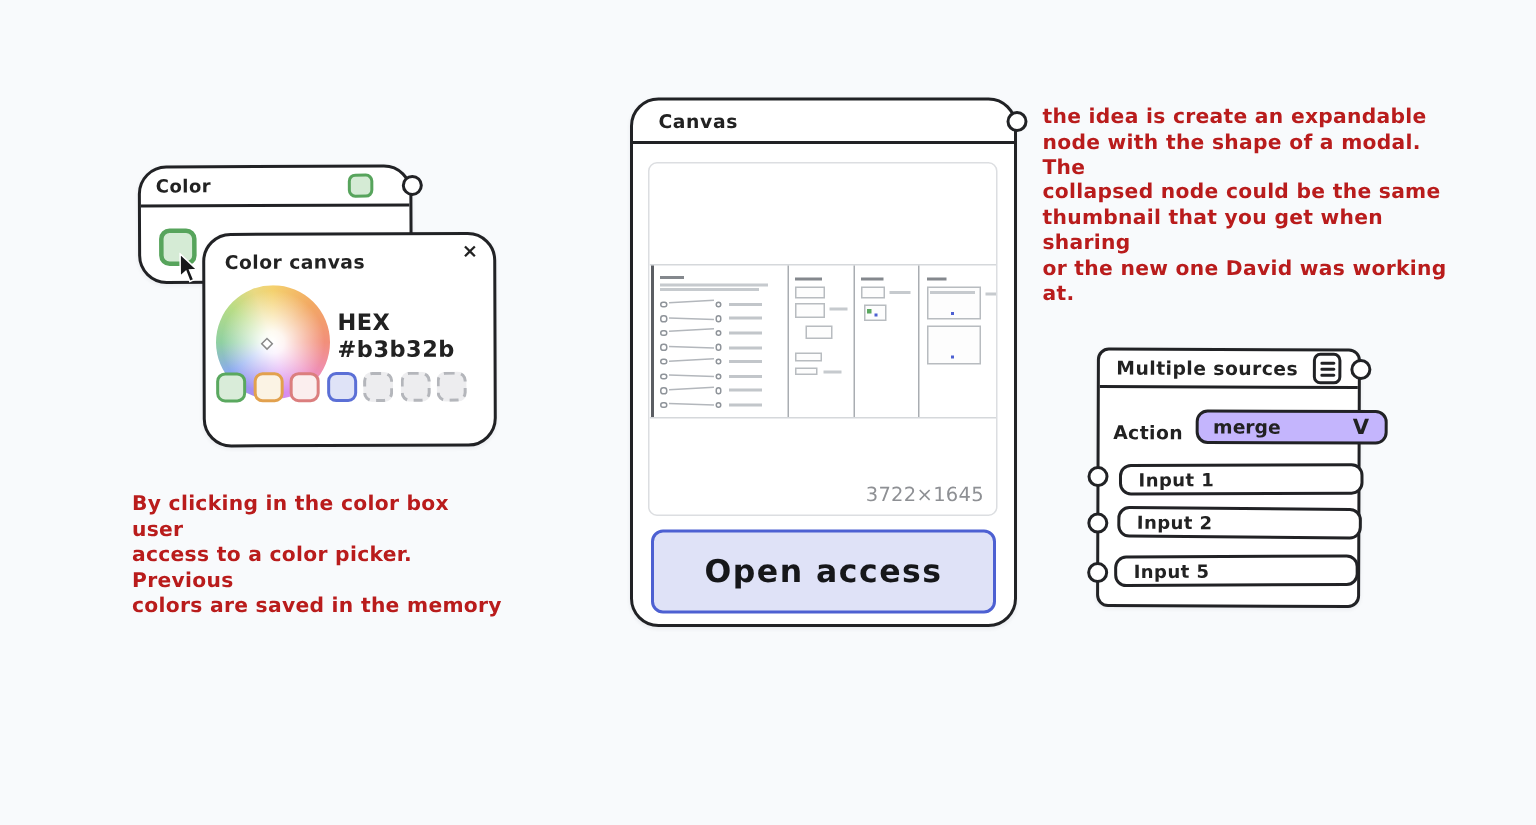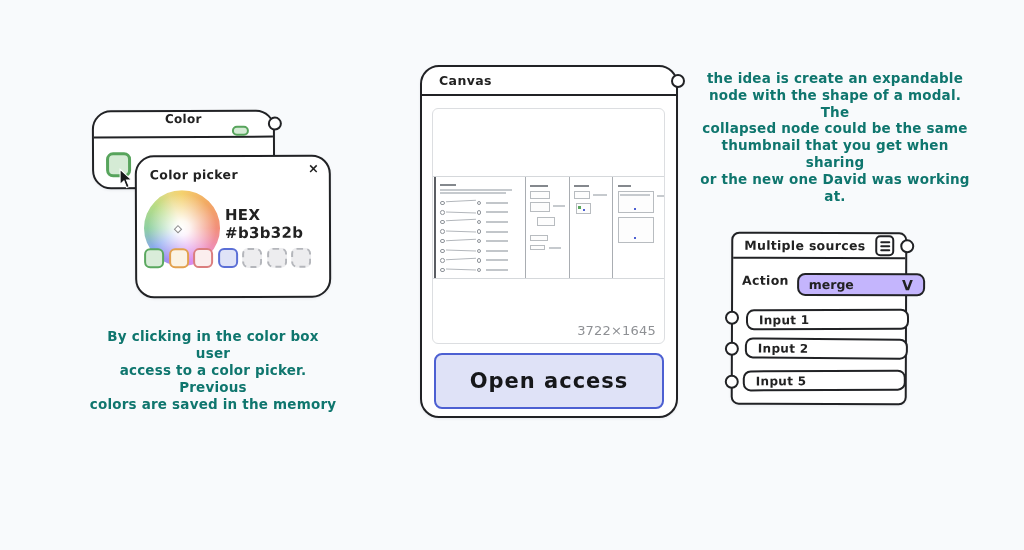--- a/index.html
+++ b/index.html
@@ -10,21 +10,21 @@
   
   .win { position:absolute; background:#fff; border:2.5px solid #212225; border-radius:19px;
          box-shadow:0 1px 3px rgba(30,35,60,.07); }
   .win-titlebar { position:relative; display:flex; align-items:center;
                   border-bottom:2.5px solid #212225; font-weight:bold; }
   .port { position:absolute; width:14px; height:14px; background:#fff;
           border:2.5px solid #212225; border-radius:50%; z-index:5; }
 
   
   .color-win { left:92px; top:110px; width:183px; height:79px; transform:rotate(-0.25deg); }
-  .color-win .win-titlebar { height:26px; padding:0 10px; font-size:12px; letter-spacing:.3px;flex-direction:column; }
+  .color-win .win-titlebar { height:26px; padding:0 10px; font-size:12px; letter-spacing:.3px; }
   .mini-swatch { width:17px; height:16px; margin-left:auto; margin-right:14px; border-radius:5px;
                  background:#d5ebd5; border:2px solid #57a45c; }
   .color-win .port { right:-9px; top:5px; }
   .big-green-swatch { position:absolute; left:12px; top:40px; width:25px; height:25px;
                       border-radius:7px; background:#d5ebd5; border:3px solid #57a45c; }
   .cursor-arrow { position:absolute; left:24px; top:56px; width:15px; height:21px; z-index:30; }
 
   
   .picker { left:135px; top:155px; width:196px; height:143px; z-index:20; transform:rotate(-0.2deg); }
   .picker-title { position:absolute; left:13px; top:10px; font-weight:bold; font-size:12.5px; letter-spacing:.3px; }
@@ -41,21 +41,21 @@
   .hex-block { position:absolute; left:88px; top:49px; font-weight:bold; font-size:15px; line-height:18px; letter-spacing:.3px; }
   .swatch-row { position:absolute; left:7px; top:91px; display:flex; gap:4.5px; }
   .swatch { width:20px; height:20px; border-radius:6px; }
   .sw-green  { background:#d9ecd9; border:2.5px solid #5aa85f; }
   .sw-orange { background:#fbf3e4; border:2.5px solid #e2a14e; }
   .sw-red    { background:#fbeeee; border:2.5px solid #db7e7e; }
   .sw-blue   { background:#dfe3f7; border:2.5px solid #5b6fd6; }
   .sw-empty  { background:#ededef; border:2px dashed #b4b6bb; }
 
   
-  .caption { position:absolute; font-weight:bold; white-space:pre-line; color:#0f766e; letter-spacing:.2px;text-align:center; }
+  .caption { position:absolute; font-weight:bold; white-space:pre-line; color:#b91c1c; letter-spacing:.2px; }
   .caption-left  { left:88px;  top:328px; width:250px; font-size:13.5px; line-height:17px; }
   .caption-right { left:695px; top:70px;  width:280px; font-size:13.5px; line-height:16.8px; }
 
   
   .canvas-win { left:420px; top:65px; width:258px; height:353px; }
   .canvas-win .win-titlebar { height:29px; padding:0 17px; font-size:12.5px; letter-spacing:.4px; }
   .canvas-win .port { right:-9px; top:7px; }
   .thumb { position:absolute; left:10px; top:41px; width:233px; height:236px; background:#fff;
            border:1.5px solid #dcdee1; border-radius:6px; overflow:hidden; }
   .thumb-dims { position:absolute; right:8px; bottom:5px; font-size:13px; color:#8e9094; font-weight:normal; letter-spacing:.2px; }
@@ -80,21 +80,21 @@
   .tinybox { position:absolute; border:1px solid #b8bcc0; background:#fdfdfd; }
   .dot { position:absolute; width:3px; height:3px; }
 
   
   .multi { left:731px; top:232px; width:176px; height:173px; border-radius:8px; transform:rotate(0.2deg); }
   .multi .win-titlebar { height:25px; padding:0 11px; font-size:12.5px; letter-spacing:.3px; }
   .menu-btn { margin-left:auto; width:19px; height:21px; border:2.3px solid #212225; border-radius:5px;
               display:flex; flex-direction:column; justify-content:center; gap:2px; padding:0 2.5px; background:#fff; }
   .menu-btn i { display:block; height:2px; background:#212225; border-radius:1px; }
   .multi .port-out { right:-9px; top:5px; }
-  .action-row { position:absolute; left:9px; top:39px; display:flex; align-items:flex-start; }
+  .action-row { position:absolute; left:9px; top:39px; display:flex; align-items:flex-end; }
   .action-label { font-weight:bold; font-size:12.5px; letter-spacing:.3px; }
   .dropdown { margin-left:8px; width:128px; height:23px; border:2.3px solid #212225; border-radius:8px;
               background:#c4b5fd; display:flex; align-items:center; padding:0 10px; font-weight:bold; font-size:12.5px; }
   .dropdown .chev { margin-left:auto; font-size:14px; font-weight:bold; }
   .input-box { position:absolute; width:163px; height:21px; border:2.3px solid #212225; border-radius:8px;
                background:#fff; display:flex; align-items:center; padding:0 11px;
                font-weight:bold; font-size:12px; letter-spacing:.3px; }
   .in1 { left:13px; top:75px;  transform:rotate(-0.4deg); }
   .in2 { left:12px; top:104px; transform:rotate(0.3deg); }
   .in3 { left:10px; top:136px; transform:rotate(-0.5deg); }
@@ -113,21 +113,21 @@
       <span class="mini-swatch"></span>
       <span class="port"></span>
     </div>
     <div class="big-green-swatch"></div>
     <svg class="cursor-arrow" viewBox="0 0 15 21">
       <path d="M2 1 L2 16 L5.8 12.6 L8.4 19.4 L11 18.3 L8.3 11.7 L13.2 11.5 Z" fill="#17181a" stroke="#fff" stroke-width="1"></path>
     </svg>
   </div>
 
   <div class="win picker">
-    <span class="picker-title">Color picker</span>
+    <span class="picker-title">Color canvas</span>
     <span class="picker-close">×</span>
     <div class="wheel">
       <span class="wheel-cursor"></span>
     </div>
     <div class="hex-block">
       <div>HEX</div>
       <div>#b3b32b</div>
     </div>
     <div class="swatch-row">
       <span class="swatch sw-green"></span>

